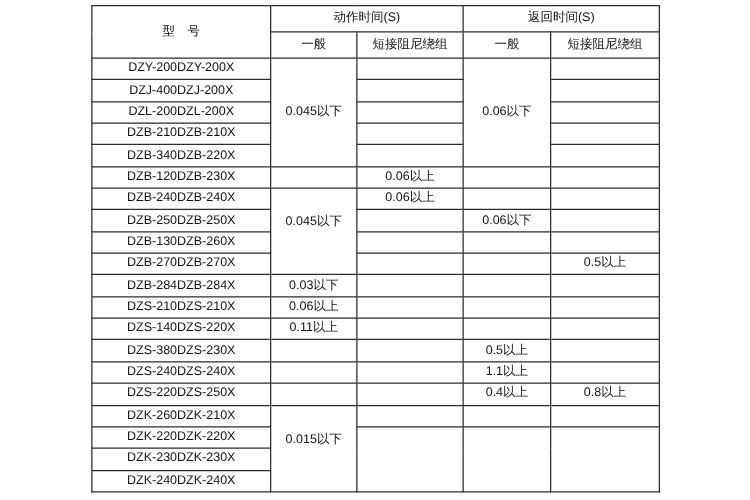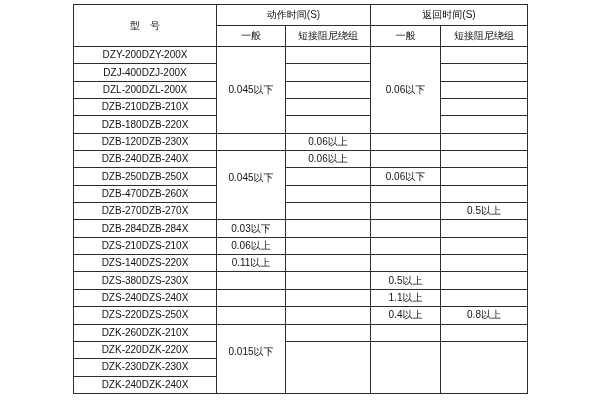--- a/index.html
+++ b/index.html
@@ -82,21 +82,21 @@
               <span>DZB-210</span>
               <span>DZB-210X</span>
             </span>
           </td>
         <td></td>
         <td></td>
       </tr>
       <tr>
         <td class="model">
             <span class="pair">
-              <span>DZB-180</span>
+              <span>DZB-340</span>
               <span>DZB-220X</span>
             </span>
           </td>
         <td></td>
         <td></td>
       </tr>
       <tr>
         <td class="model">
             <span class="pair">
               <span>DZB-120</span>
@@ -129,21 +129,21 @@
               <span>DZB-250X</span>
             </span>
           </td>
         <td></td>
         <td>0.06以下</td>
         <td></td>
       </tr>
       <tr>
         <td class="model">
             <span class="pair">
-              <span>DZB-470</span>
+              <span>DZB-130</span>
               <span>DZB-260X</span>
             </span>
           </td>
         <td></td>
         <td></td>
         <td></td>
       </tr>
       <tr>
         <td class="model">
             <span class="pair">

